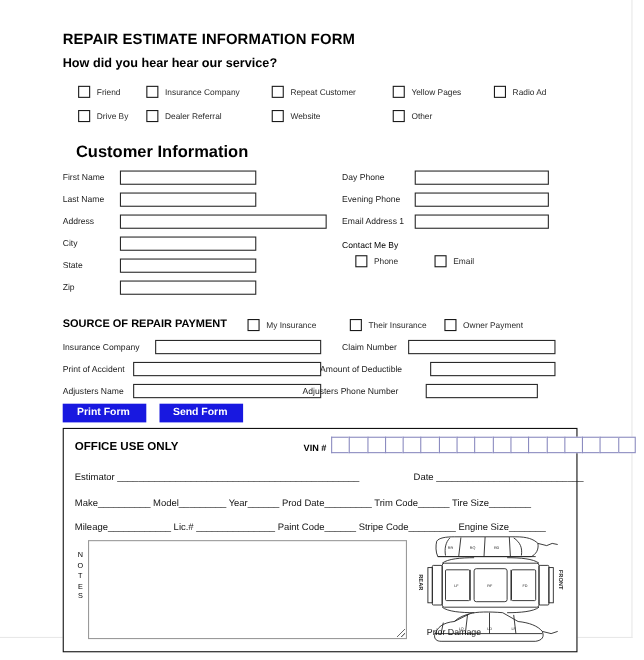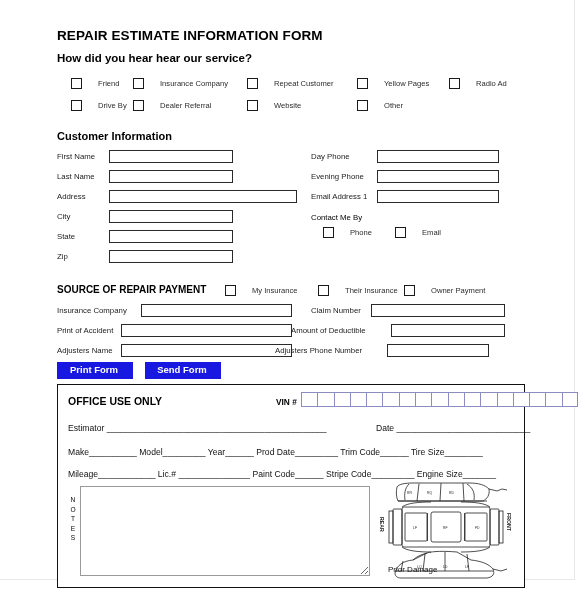--- a/index.html
+++ b/index.html
@@ -46,41 +46,41 @@
 
   
   .cb-row {
     position: relative;
     height: 22px;
   }
   .cb {
     position: absolute;
     display: flex;
     align-items: center;
-    gap: 16px;
+    gap: 6px;
     white-space: nowrap;
   }
   .box {
     width: 11px;
     height: 11px;
     border: 1.3px solid #1a1a1a;
     background: #fff;
     box-sizing: border-box;
     flex: 0 0 auto;
   }
   .cb-label {
     font-size: 7.6px;
     color: #2b2b2b;
   }
 
   
   .sec-head {
-    font-size: 11px;
-    font-weight: bold;
-    margin: 10px 0 8px 0;
+    font-size: 15px;
+    font-weight: bold;
+    margin: 10px 0 8px 12px;
   }
 
   
   .cols { position: relative; }
 
   .fld {
     position: absolute;
     display: flex;
     align-items: center;
     white-space: nowrap;

